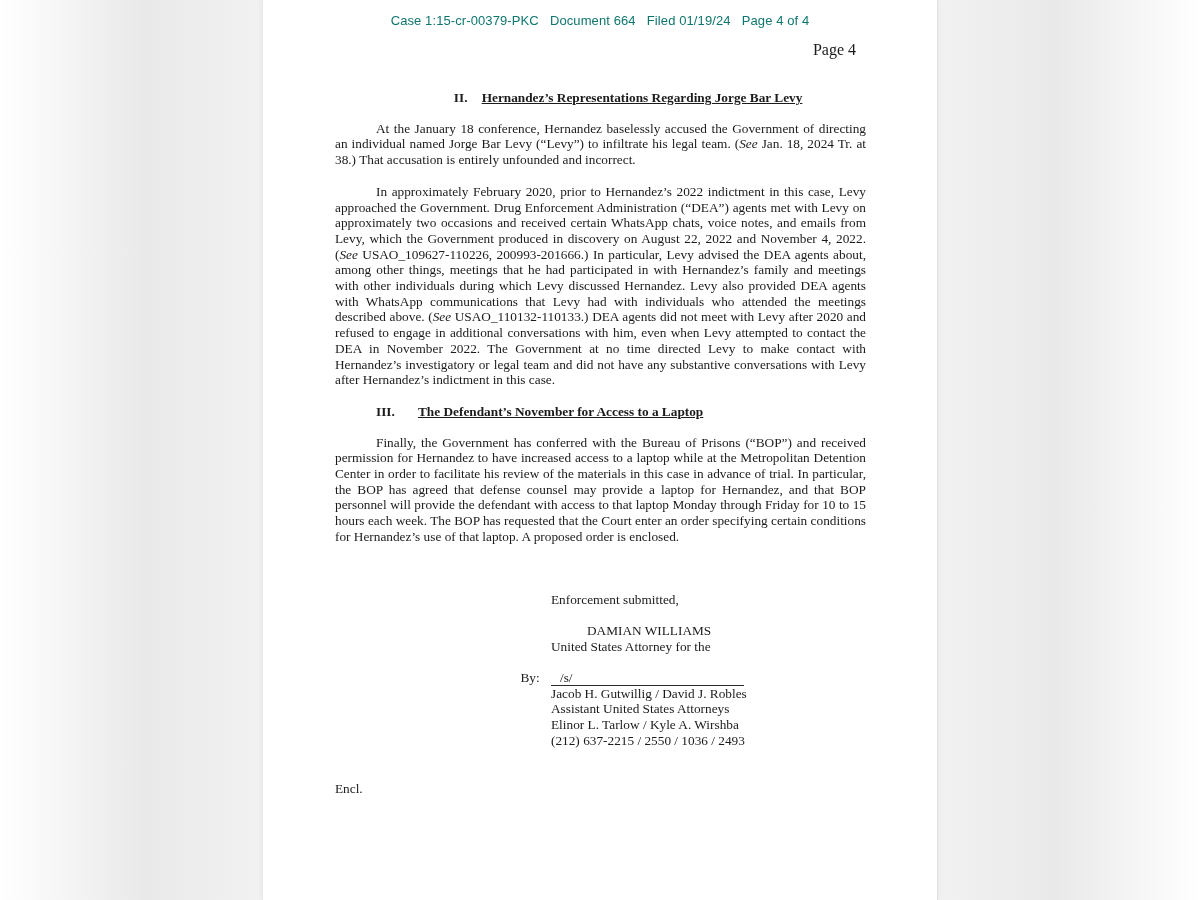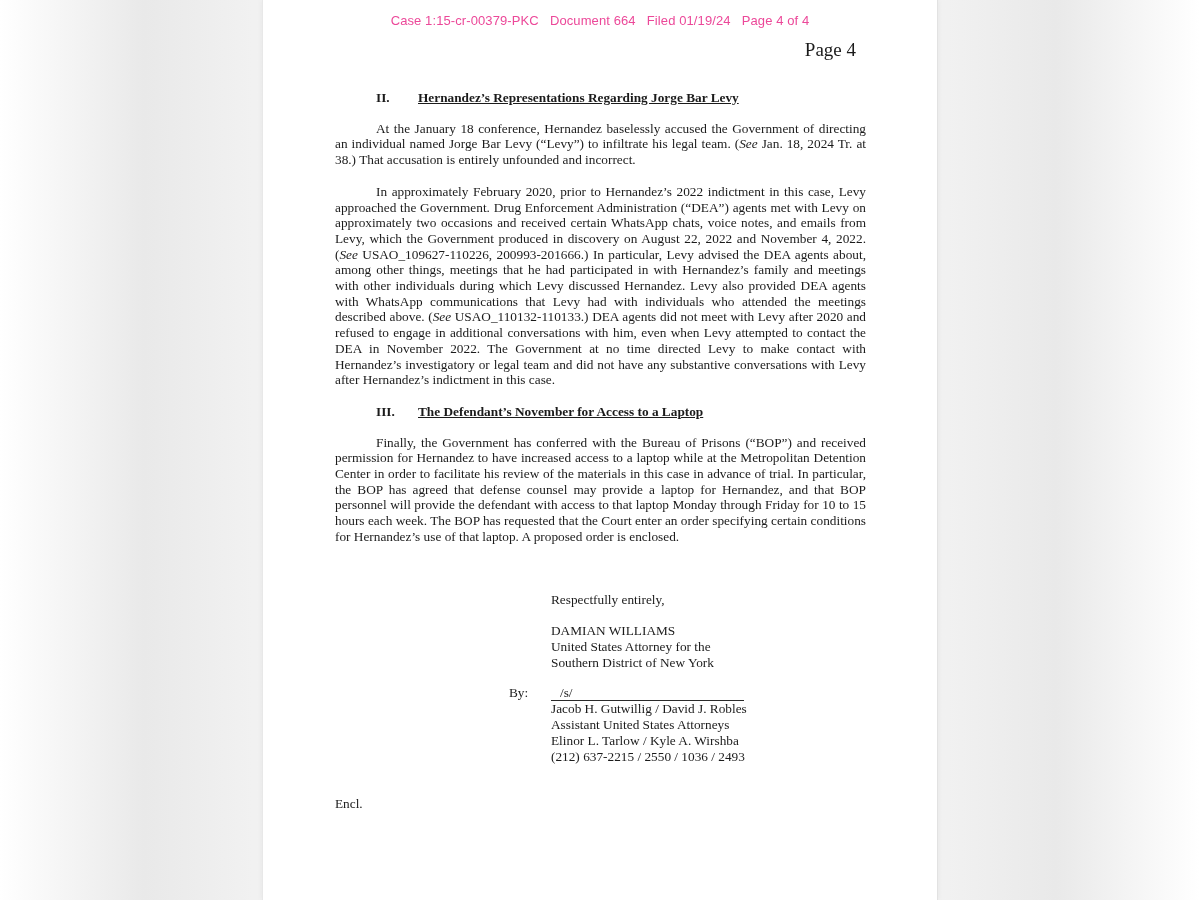--- a/index.html
+++ b/index.html
@@ -36,55 +36,55 @@
     text-align: center;
     font-family: "Liberation Sans", "DejaVu Sans", sans-serif;
     font-size: 13px;
     white-space: pre;
     letter-spacing: 0.1px;
   }
   .page-number {
     margin-top: 14px;
     text-align: right;
     padding-right: 81px;
-    font-size: 19px;
+    font-size: 16px;
     line-height: 15px;
   }
   .doc-body {
     margin: 0 71px 0 72px;
     text-align: justify;
     line-height: 15.7px;
   }
   .section-heading {
     font-weight: bold;
     margin: 15px 0 15px 41px;
     text-align: left;
     line-height: 15.7px;
   }
-  .section-heading:first-child { margin-top: 33px; }
+  .section-heading:first-child { margin-top: 33px; text-align: center; }
   .sec-num { display: inline-block; width: 42px; }
   .sec-title { text-decoration: underline; }
   .body-para {
     margin: 0 0 16px 0;
     text-indent: 41px;
   }
   .body-para em { font-style: italic; }
   .sig-block {
     margin-top: 47px;
     margin-left: 288px;
     line-height: 15.7px;
     text-align: left;
   }
-  .sig-name { margin-top: 16px; }
+  .sig-name { margin-top: 16px; margin-left: 36px; }
   .by-line {
     margin-top: 15px;
     margin-left: -42px;
     white-space: nowrap;
   }
-  .by-label { display: inline-block; width: 42px; }
+  .by-label { display: inline-block; width: 42px; text-align: center; }
   .sig-underline {
     display: inline-block;
     width: 193px;
     border-bottom: 1px solid #2a2a2a;
     padding-left: 9px;
     line-height: 14px;
   }
   .doc-footer {
     margin-left: 72px;
     line-height: 15.7px;
@@ -92,37 +92,36 @@
   }
   .encl-line { margin-top: 32px; }
   .cc-line { margin-top: 15px; }
 </style>
 </head>
 <body>
 
 <div class="stage">
   <div class="page">
 
-    <div class="stamp-header" style="color: #ec4899;">Case 1:15-cr-00379-PKC   Document 664   Filed 01/19/24   Page 4 of 4</div>
+    <div class="stamp-header" style="color: #0f766e;">Case 1:15-cr-00379-PKC   Document 664   Filed 01/19/24   Page 4 of 4</div>
 
     <div class="page-number">Page 4</div>
 
     <div class="doc-body">
         <div class="section-heading"><span class="sec-num">II.</span><span class="sec-title">Hernandez’s Representations Regarding Jorge Bar Levy</span></div>
         <p class="body-para"><span>At the January 18 conference, Hernandez baselessly accused the Government of directing an individual named Jorge Bar Levy (“Levy”) to infiltrate his legal team.  (</span><em>See</em><span> Jan. 18, 2024 Tr. at 38.)  That accusation is entirely unfounded and incorrect.</span></p>
         <p class="body-para"><span>In approximately February 2020, prior to Hernandez’s 2022 indictment in this case, Levy approached the Government.  Drug Enforcement Administration (“DEA”) agents met with Levy on approximately two occasions and received certain WhatsApp chats, voice notes, and emails from Levy, which the Government produced in discovery on August 22, 2022 and November 4, 2022.  (</span><em>See</em><span> USAO_109627-110226, 200993-201666.)  In particular, Levy advised the DEA agents about, among other things, meetings that he had participated in with Hernandez’s family and meetings with other individuals during which Levy discussed Hernandez.  Levy also provided DEA agents with WhatsApp communications that Levy had with individuals who attended the meetings described above.  (</span><em>See</em><span> USAO_110132-110133.)  DEA agents did not meet with Levy after 2020 and refused to engage in additional conversations with him, even when Levy attempted to contact the DEA in November 2022.  The Government at no time directed Levy to make contact with Hernandez’s investigatory or legal team and did not have any substantive conversations with Levy after Hernandez’s indictment in this case.</span></p>
         <div class="section-heading"><span class="sec-num">III.</span><span class="sec-title">The Defendant’s November for Access to a Laptop</span></div>
         <p class="body-para"><span>Finally, the Government has conferred with the Bureau of Prisons (“BOP”) and received permission for Hernandez to have increased access to a laptop while at the Metropolitan Detention Center in order to facilitate his review of the materials in this case in advance of trial.  In particular, the BOP has agreed that defense counsel may provide a laptop for Hernandez, and that BOP personnel will provide the defendant with access to that laptop Monday through Friday for 10 to 15 hours each week.  The BOP has requested that the Court enter an order specifying certain conditions for Hernandez’s use of that laptop.  A proposed order is enclosed.</span></p>
       </div>
 
     <div class="sig-block">
-      <div class="sig-closing">Respectfully entirely,</div>
+      <div class="sig-closing">Enforcement submitted,</div>
       <div class="sig-name">DAMIAN WILLIAMS</div>
       <div>United States Attorney for the</div>
-      <div>Southern District of New York</div>
 
       <div class="by-line">
         <span class="by-label">By:</span><span class="sig-underline"><span>/s/</span></span>
       </div>
 
       <div>Jacob H. Gutwillig / David J. Robles</div>
       <div>Assistant United States Attorneys</div>
       <div>Elinor L. Tarlow / Kyle A. Wirshba</div>
       <div>(212) 637-2215 / 2550 / 1036 / 2493</div>
     </div>

